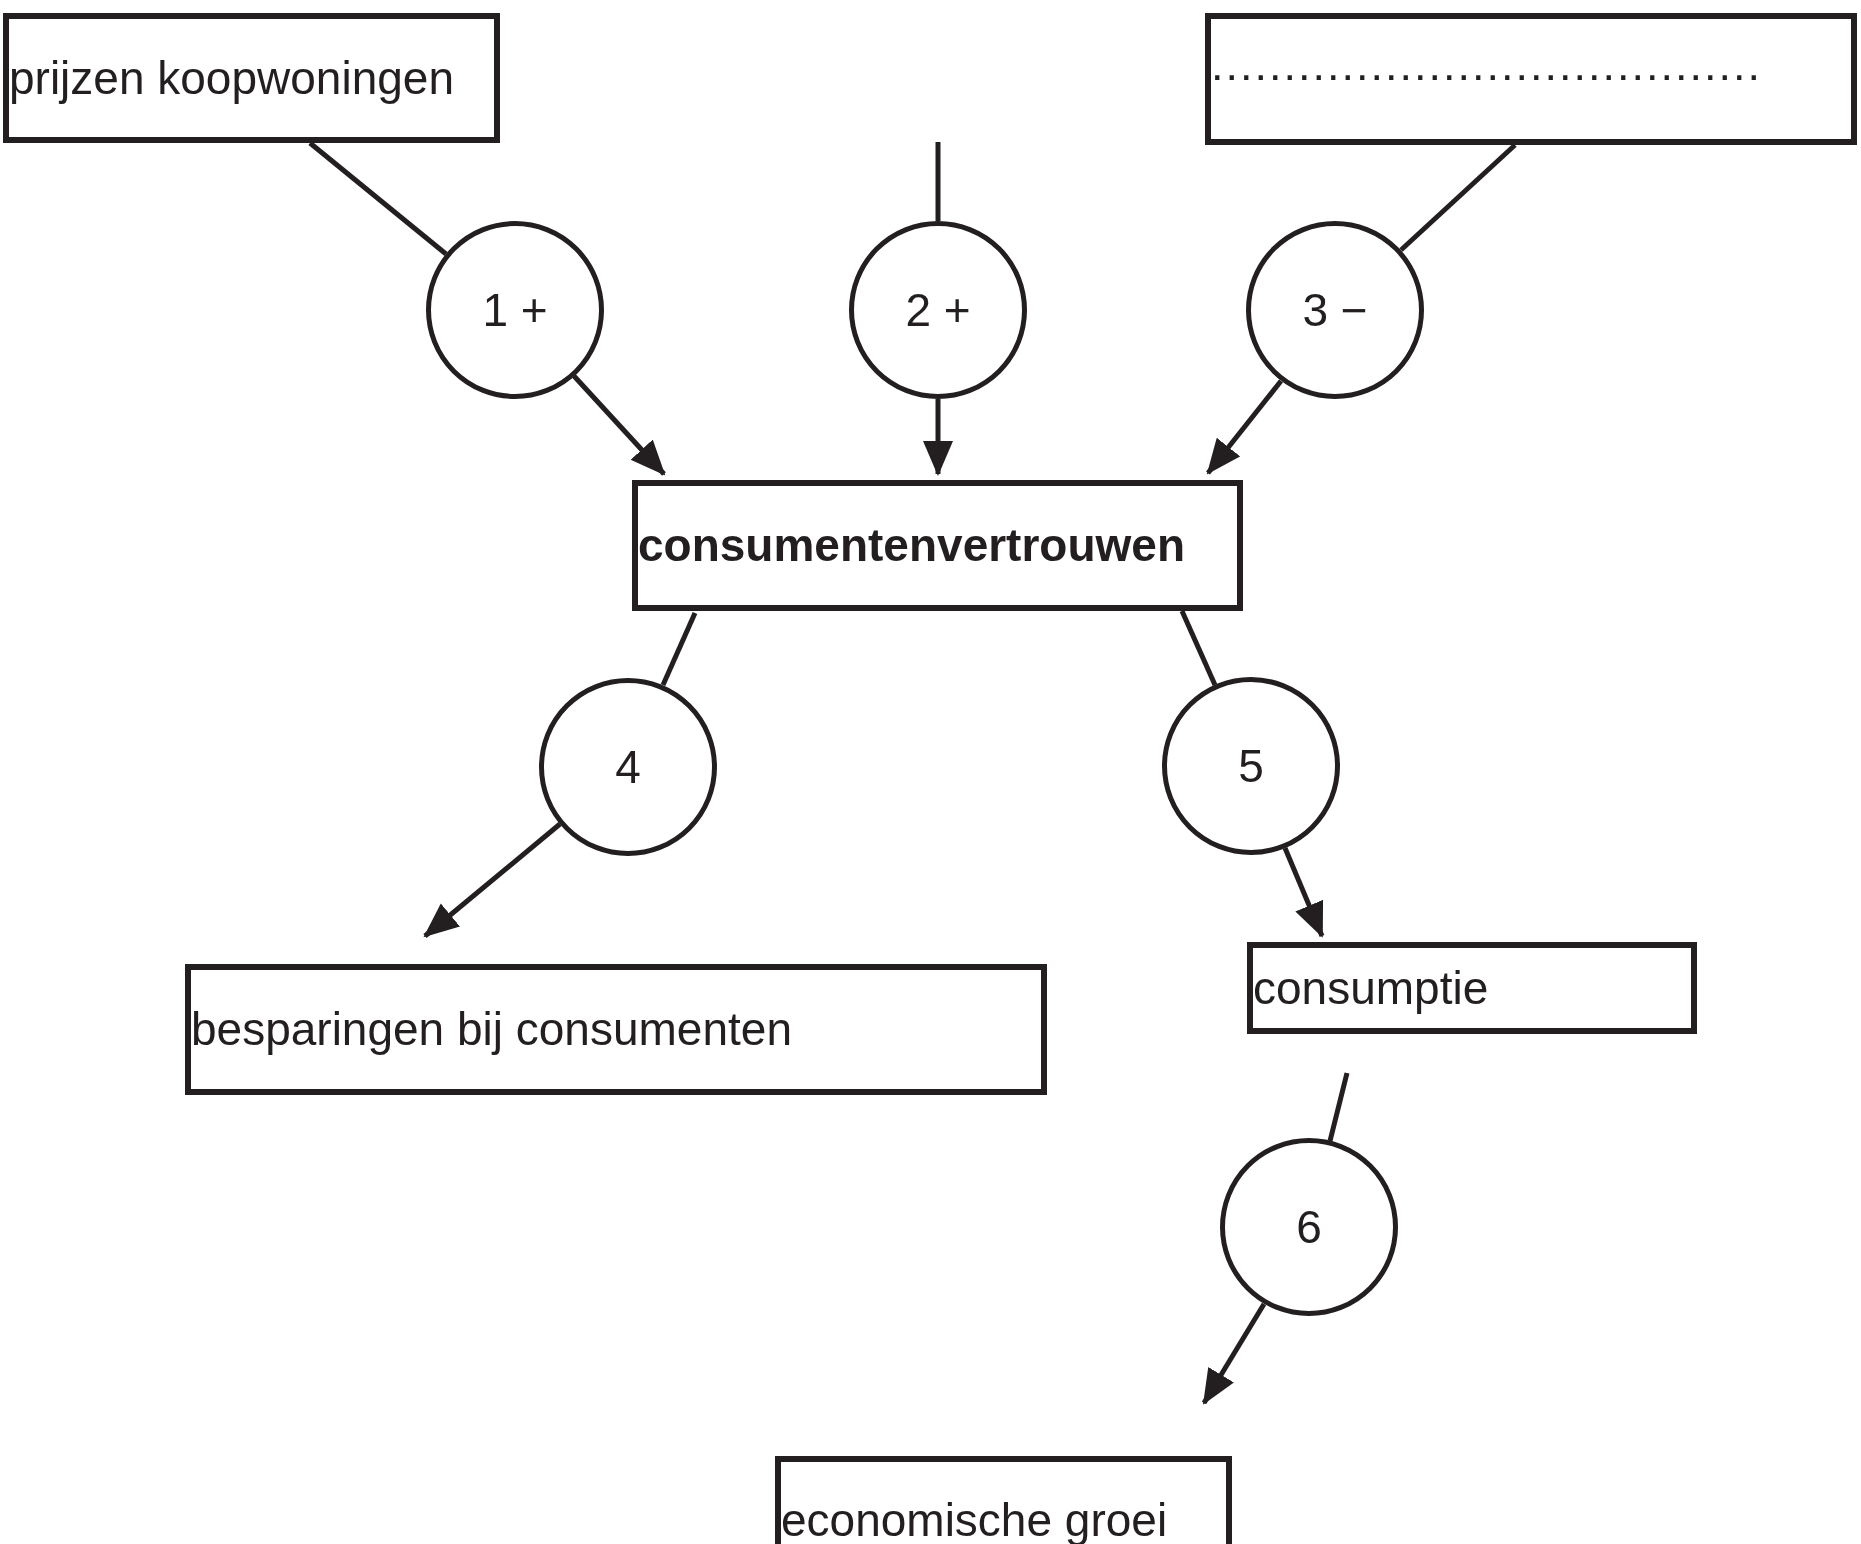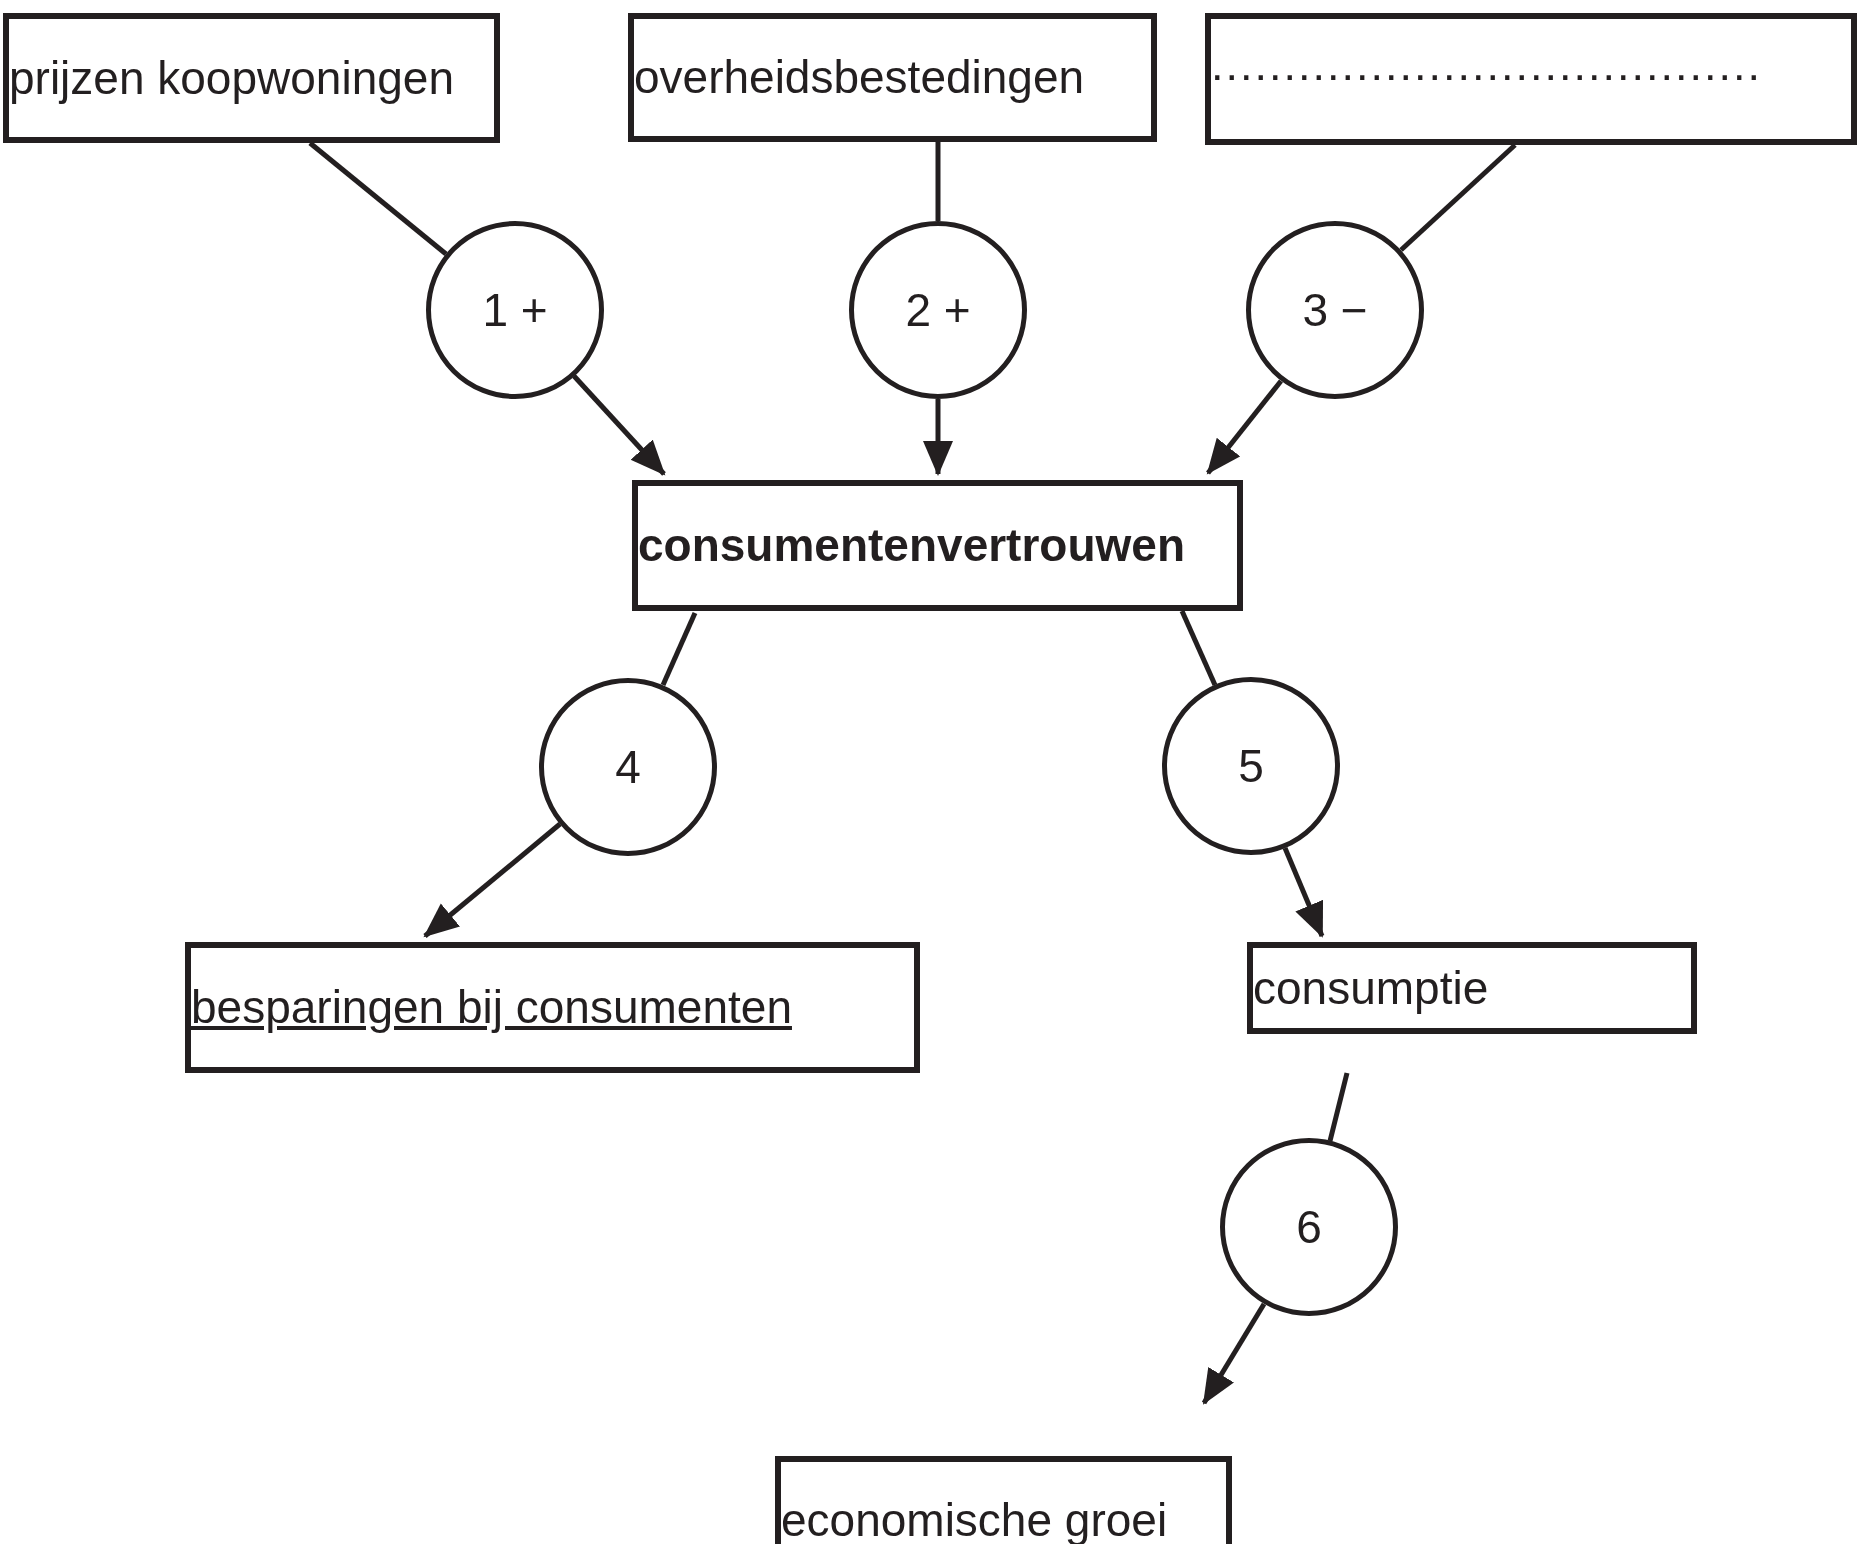--- a/index.html
+++ b/index.html
@@ -72,33 +72,30 @@
     <line x1="1281" y1="381" x2="1208" y2="473" stroke="#231f20" stroke-width="5" marker-end="url(#ah)"></line>
     <line x1="560" y1="824" x2="425" y2="936" stroke="#231f20" stroke-width="5" marker-end="url(#ah)"></line>
     <line x1="1285" y1="848" x2="1322" y2="936" stroke="#231f20" stroke-width="5" marker-end="url(#ah)"></line>
     <line x1="1264" y1="1304" x2="1204" y2="1403" stroke="#231f20" stroke-width="5" marker-end="url(#ah)"></line>
   </svg>
 
   <div class="node" style="left:3px;    top:13px;   width:497px; height:130px;">
     <span>prijzen koopwoningen</span>
   </div>
 
-  <div class="node" style="left:628px;  top:13px;   width:529px; height:129px;">
-    <span>overheidsbestedingen</span>
-  </div>
 
   <div class="node" style="left:1205px; top:13px;   width:652px; height:132px;">
     <span class="dots-label">......................................</span>
   </div>
 
   <div class="node" style="left:632px;  top:480px;  width:611px; height:131px;font-weight:bold;">
     <span>consumentenvertrouwen</span>
   </div>
 
-  <div class="node" style="left:185px;  top:942px;  width:735px; height:131px;text-decoration:underline;">
+  <div class="node" style="left:185px;  top:964px;  width:862px; height:131px;">
     <span>besparingen bij consumenten</span>
   </div>
 
   <div class="node" style="left:1247px; top:942px;  width:450px; height:92px;">
     <span>consumptie</span>
   </div>
 
   <div class="node" style="left:775px;  top:1456px; width:457px; height:129px;">
     <span>economische groei</span>
   </div>

